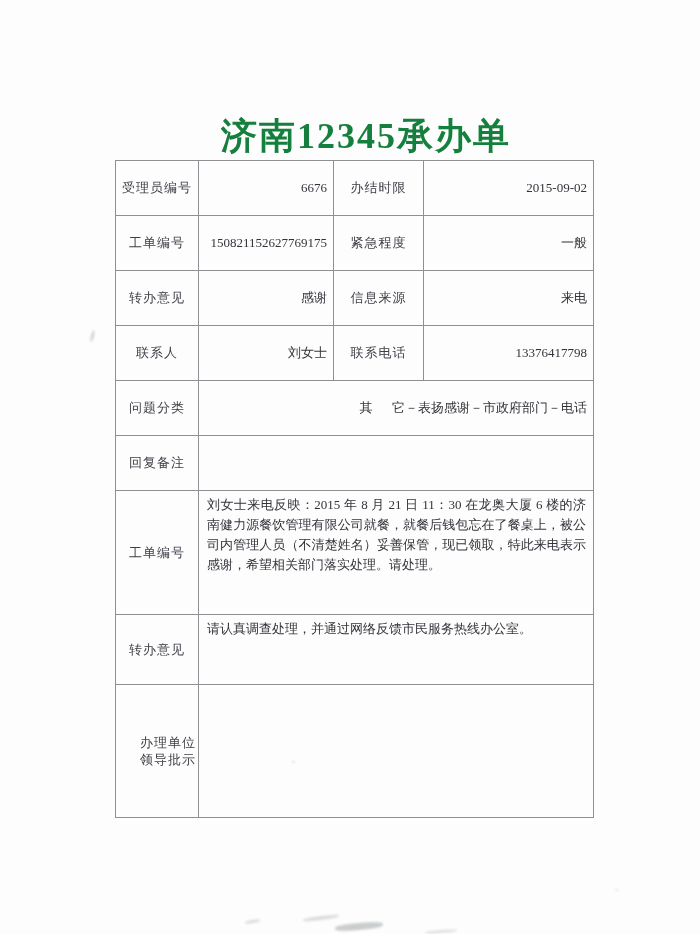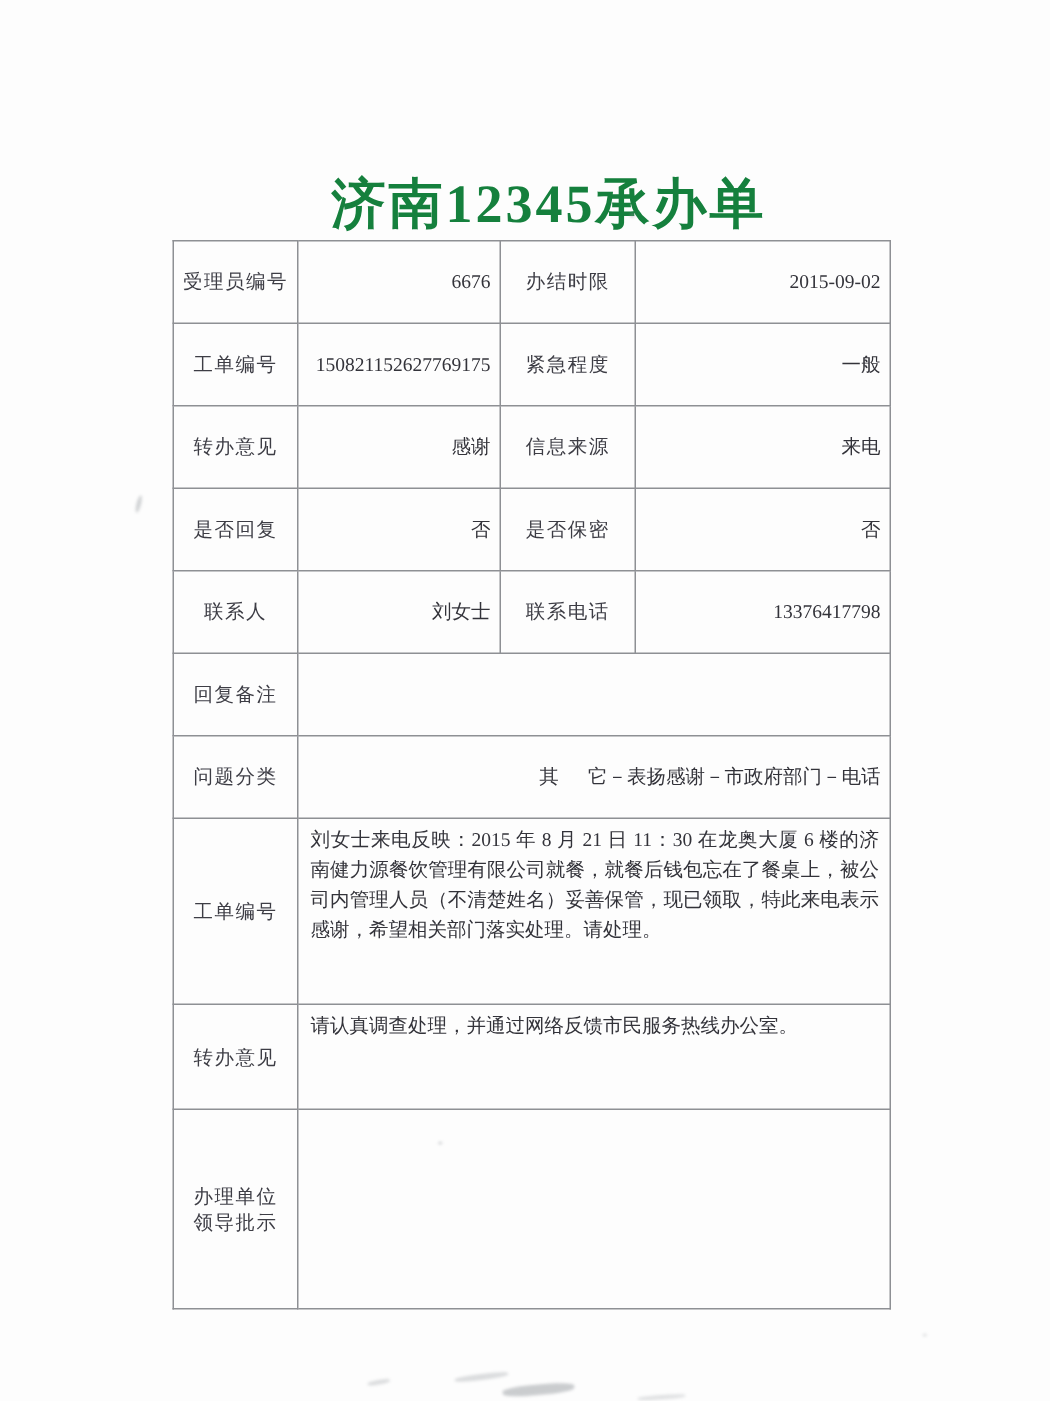--- a/index.html
+++ b/index.html
@@ -57,21 +57,21 @@
     color: #33333a;
   }
   td.val.top { vertical-align: top; padding-top: 4px; }
   td.val.pre { white-space: pre; }
   td.val.para {
     line-height: 20px;
     text-align: justify;
     padding-right: 7px;
     margin-top: 33px;
   }
-  .lbl-line { line-height: 17px; letter-spacing: 1px; }
+  .lbl-line { line-height: 17px; letter-spacing: 1px; text-align: right; }
   
   .artifact {
     position: absolute;
     background: #8d9297;
     border-radius: 50%;
     filter: blur(1px);
   }
 </style>
 </head>
 <body>
@@ -103,43 +103,37 @@
       <td class="val">一般</td>
     </tr>
 
     <tr style="height:25px">
       <td class="lbl">转办意见</td>
       <td class="val">感谢</td>
       <td class="lbl">信息来源</td>
       <td class="val">来电</td>
     </tr>
 
-    <tr style="height:27px">
-      <td class="lbl">是否回复</td>
-      <td class="val">否</td>
-      <td class="lbl">是否保密</td>
-      <td class="val">否</td>
-    </tr>
 
     <tr style="height:27px">
       <td class="lbl">联系人</td>
       <td class="val">刘女士</td>
       <td class="lbl">联系电话</td>
       <td class="val">13376417798</td>
     </tr>
 
 
+    <tr style="height:30px">
+      <td class="lbl">问题分类</td>
+      <td class="val pre" colspan="3">其      它－表扬感谢－市政府部门－电话</td>
+    </tr>
+
     <tr style="height:28px">
       <td class="lbl">回复备注</td>
       <td class="val" colspan="3"></td>
-    </tr>
-
-    <tr style="height:30px">
-      <td class="lbl">问题分类</td>
-      <td class="val pre" colspan="3">其      它－表扬感谢－市政府部门－电话</td>
     </tr>
 
     <tr style="height:124px">
       <td class="lbl">工单编号</td>
       <td class="val top para" colspan="3">刘女士来电反映：2015 年 8 月 21 日 11：30 在龙奥大厦 6 楼的济南健力源餐饮管理有限公司就餐，就餐后钱包忘在了餐桌上，被公司内管理人员（不清楚姓名）妥善保管，现已领取，特此来电表示感谢，希望相关部门落实处理。请处理。</td>
     </tr>
 
     <tr style="height:70px">
       <td class="lbl">转办意见</td>
       <td class="val top para" colspan="3">请认真调查处理，并通过网络反馈市民服务热线办公室。</td>

